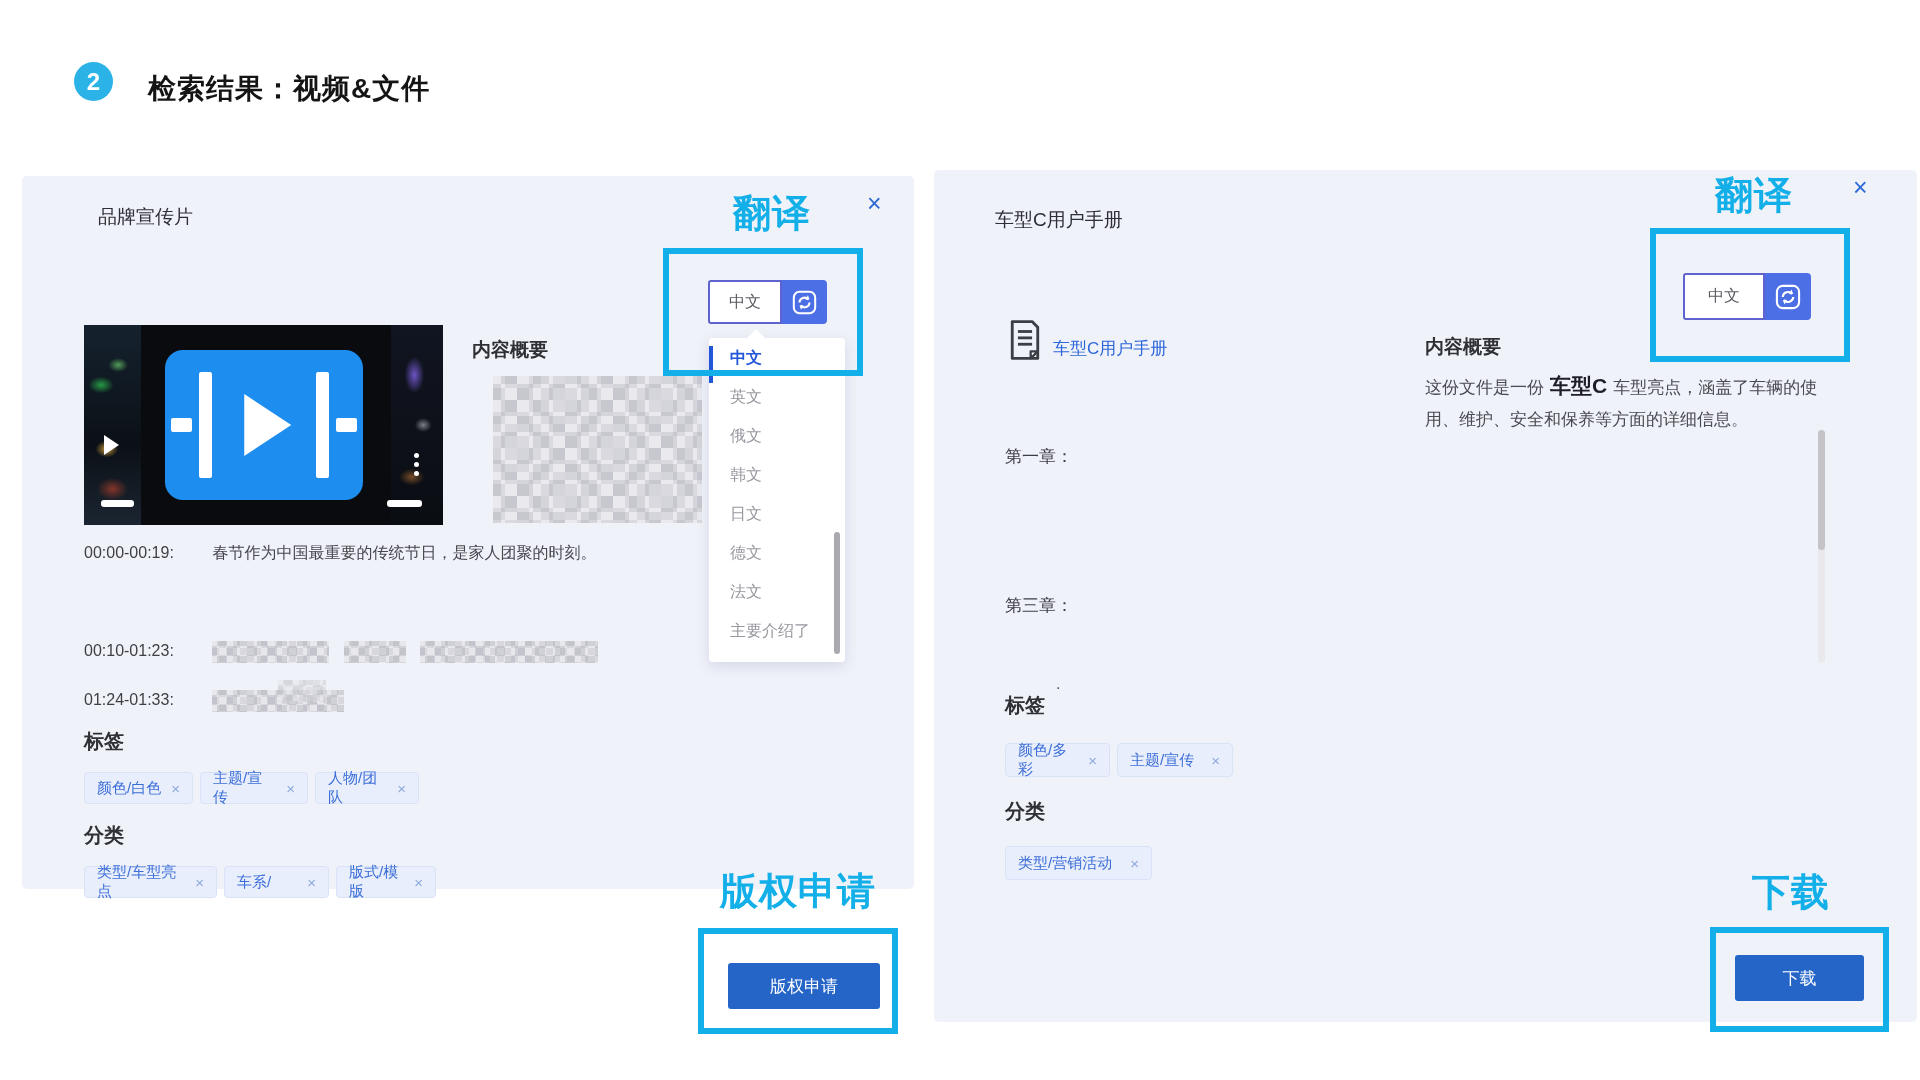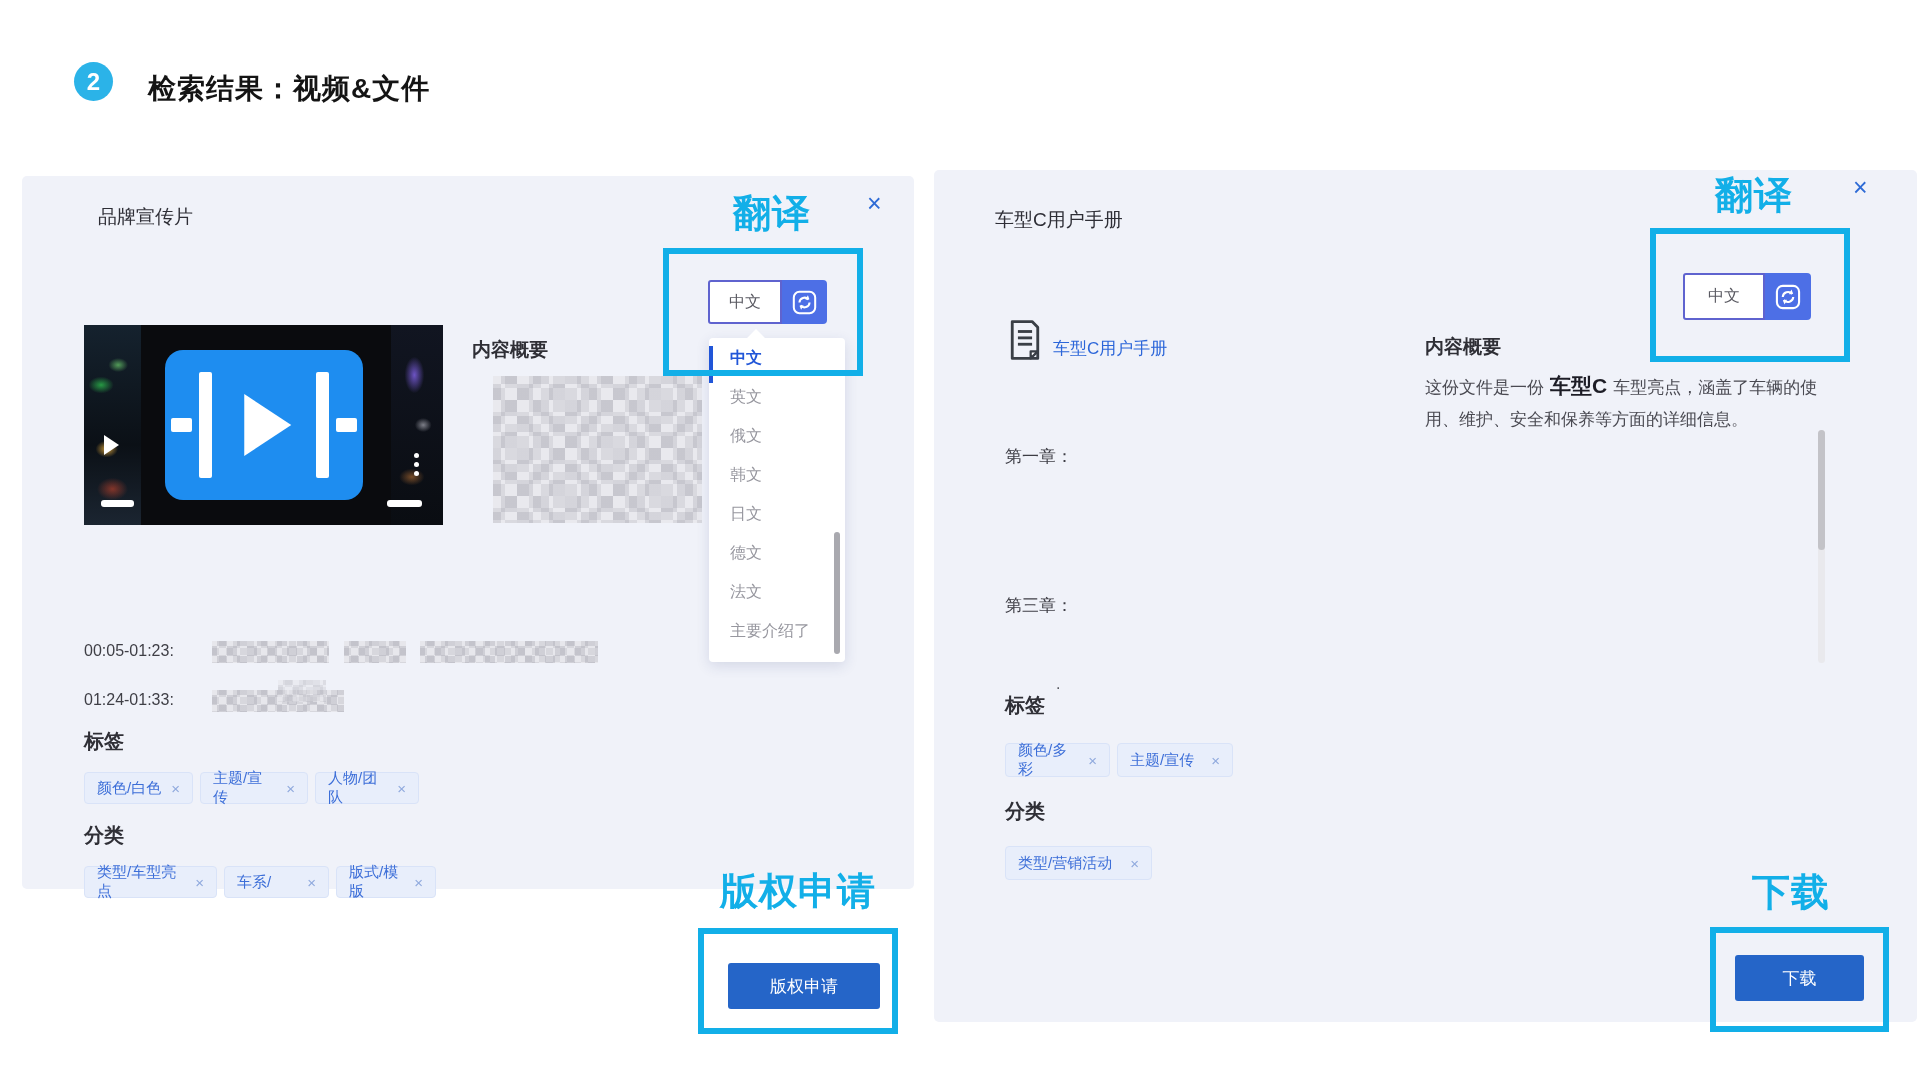--- a/index.html
+++ b/index.html
@@ -151,22 +151,26 @@
           <i></i>
           <i></i>
         </div>
       <div class="pmark m1"></div>
       <div class="pmark m2"></div>
     </div>
 
     <div class="sec-h" style="left:450px;top:161px">内容概要</div>
     <div class="mosaic big"></div>
 
+    <div class="trow" style="top:367px">
+      <span class="ttime">00:00-00:19:</span>
+      <span class="ttext">春节作为中国最重要的传统节日，是家人团聚的时刻。</span>
+    </div>
     <div class="trow" style="top:465px">
-      <span class="ttime">00:05-01:23:</span>
+      <span class="ttime">00:10-01:23:</span>
       <span class="mosaic small" style="width:117px"></span><span class="gap"></span>
       <span class="mosaic small" style="width:62px"></span><span class="gap"></span>
       <span class="mosaic small" style="width:178px"></span>
     </div>
     <div class="trow" style="top:514px">
       <span class="ttime">01:24-01:33:</span>
       <span class="mosaic small" style="width:132px;position:relative"><span class="mosaic small bump"></span></span>
     </div>
 
     <div class="sec-h" style="left:62px;top:552px;font-size:20px">标签</div>

